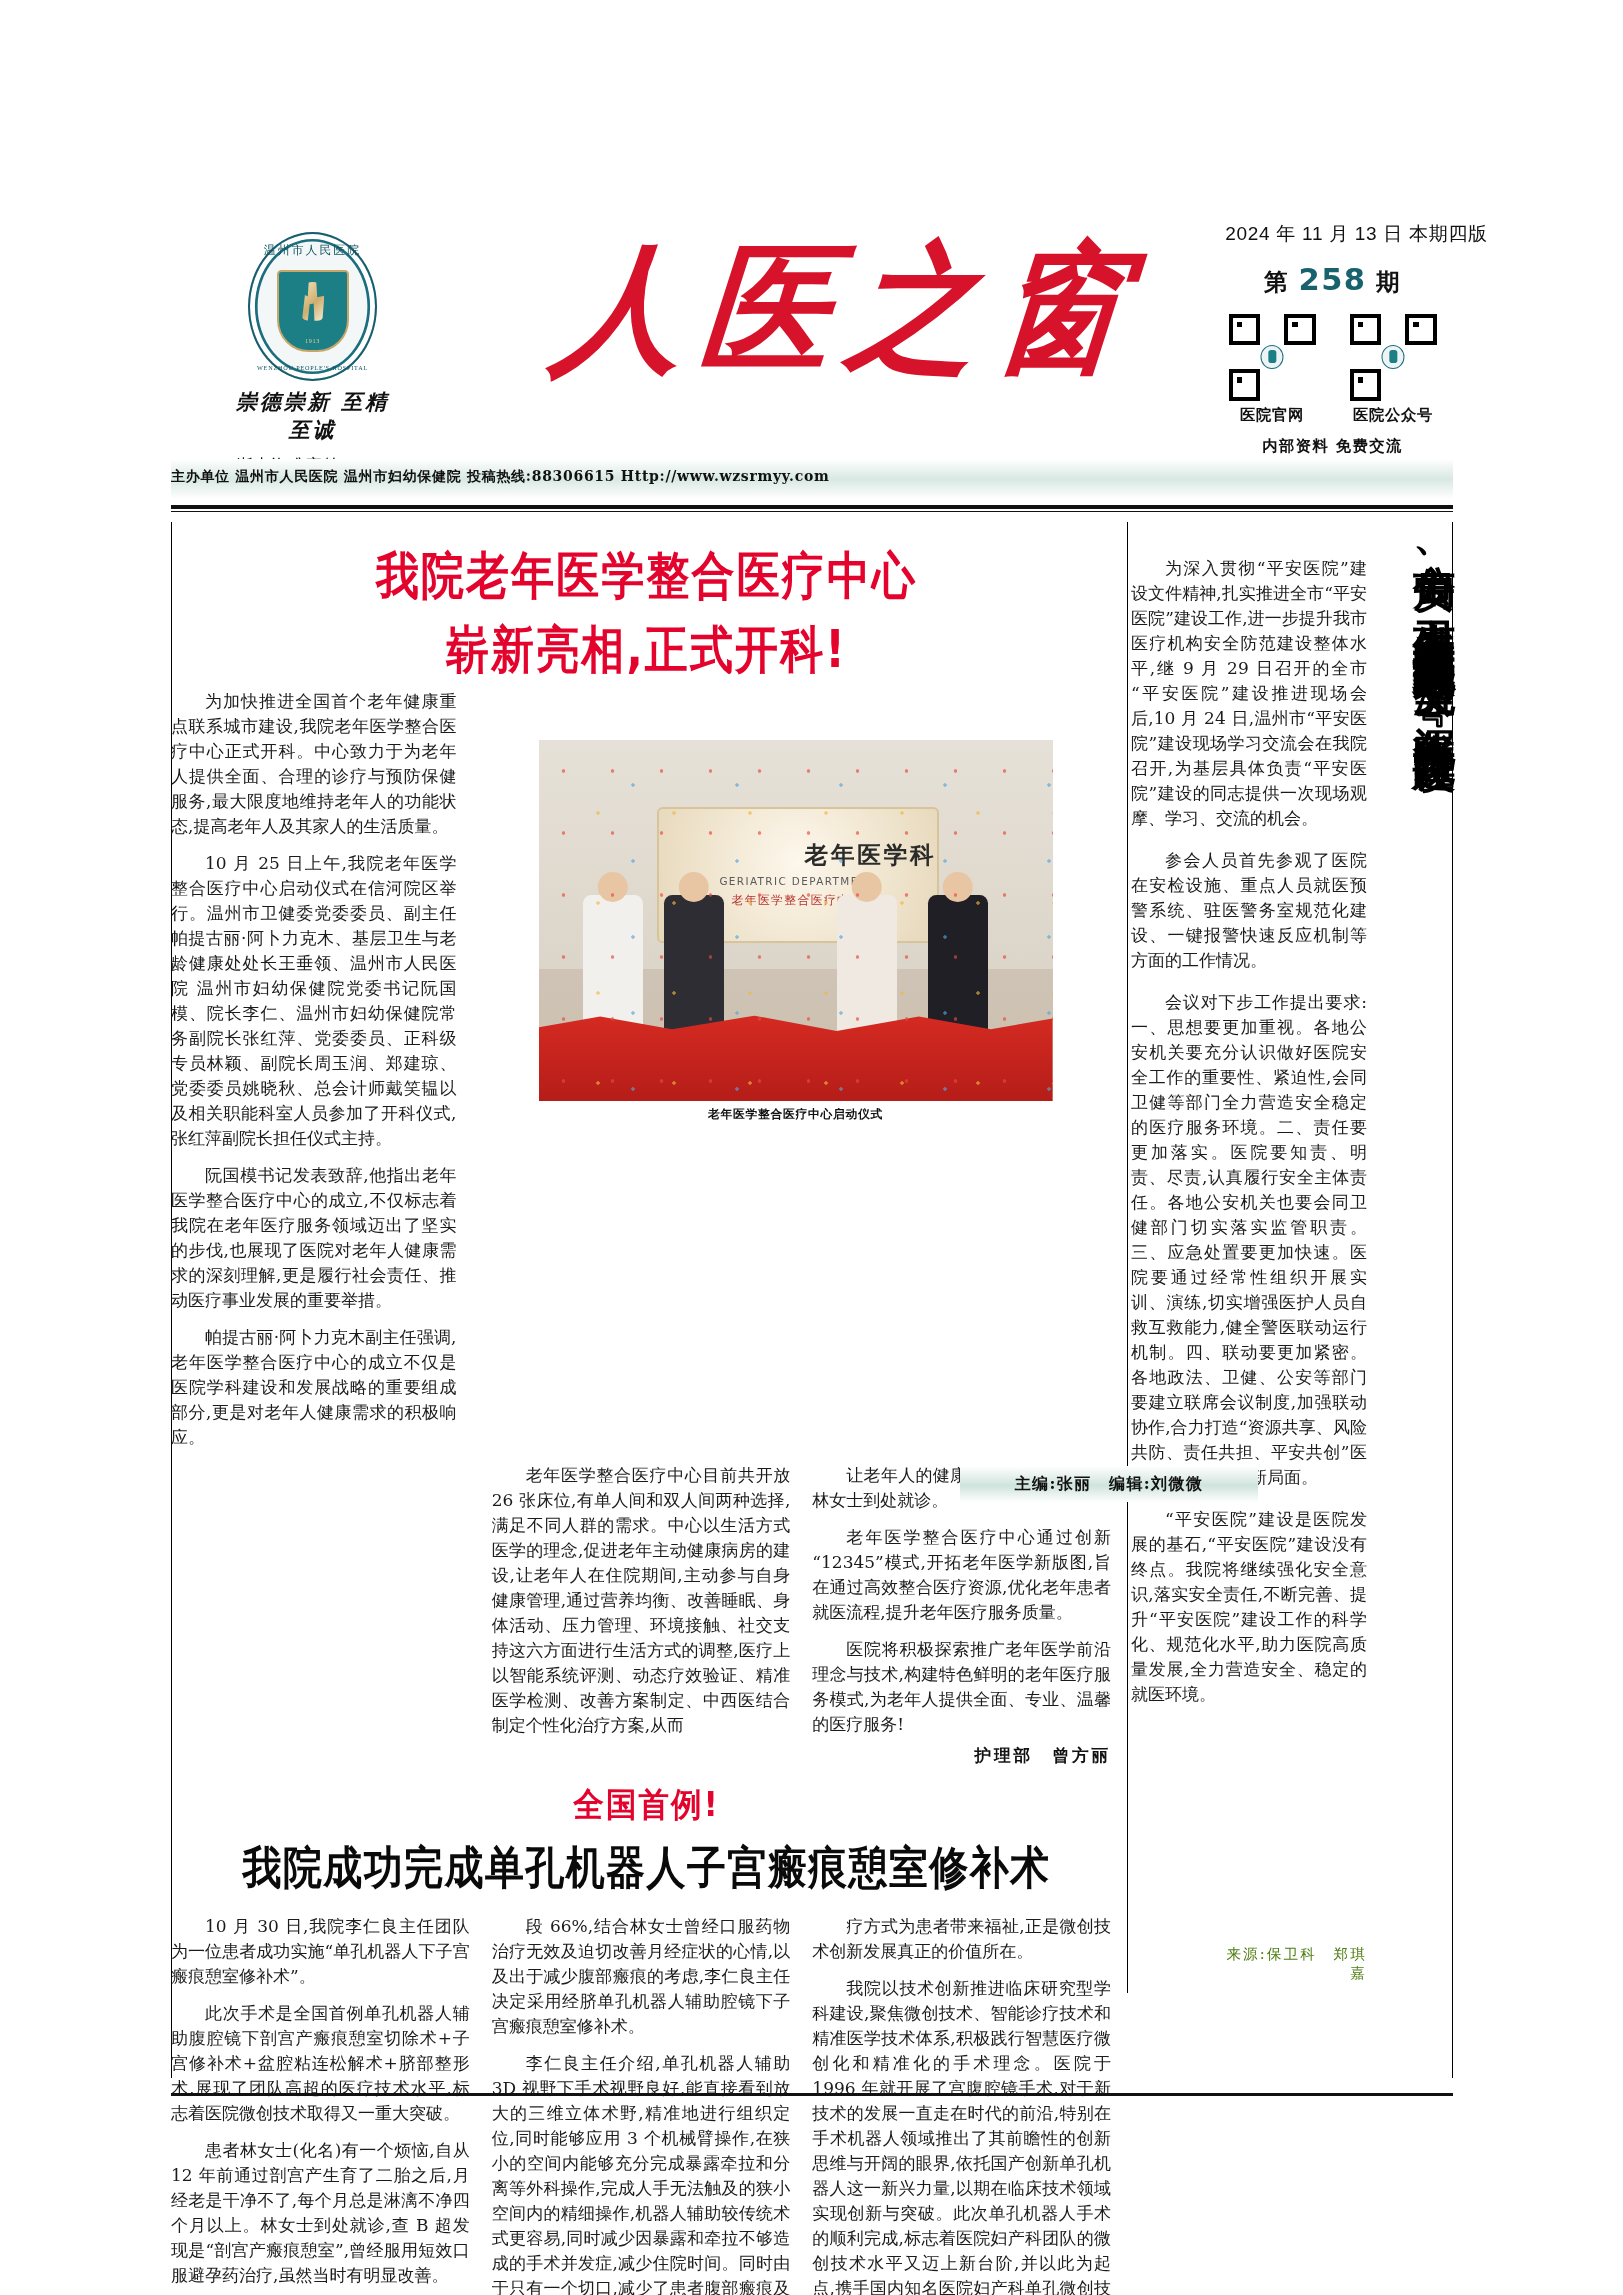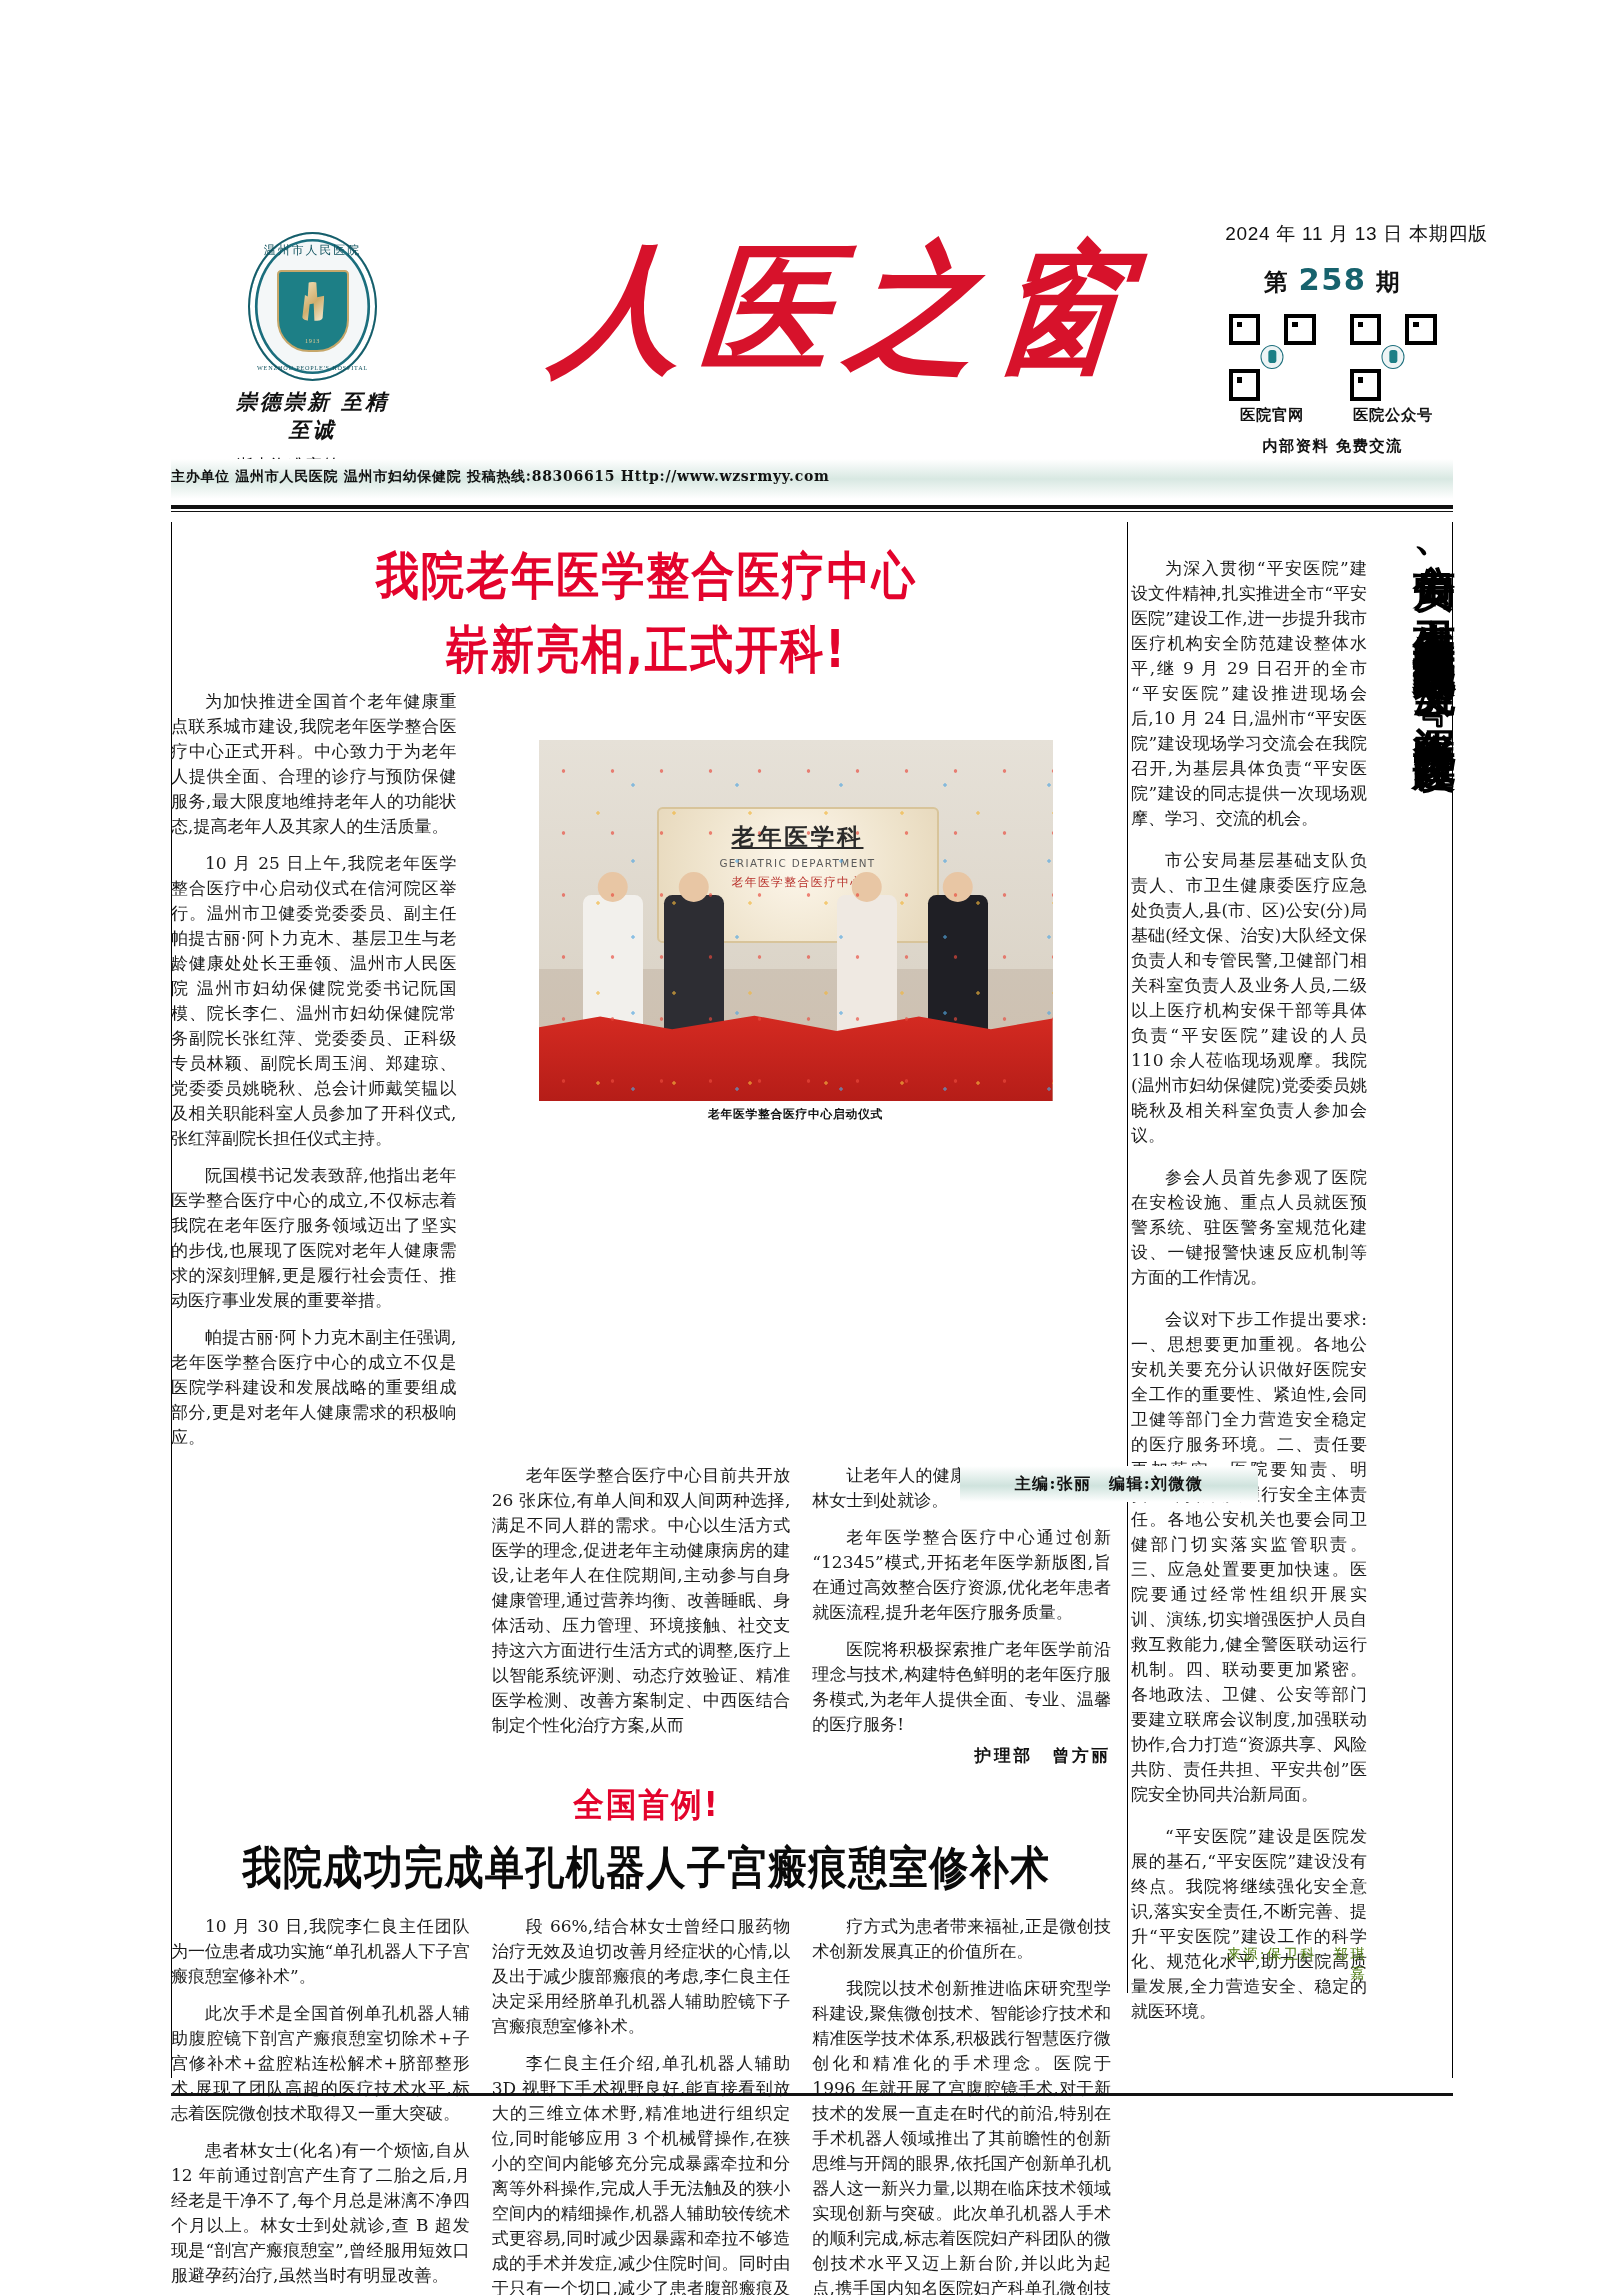--- a/index.html
+++ b/index.html
@@ -114,21 +114,21 @@
     margin:51px auto 0;width:514px;height:361px;position:relative;overflow:hidden;
     background:linear-gradient(180deg,#d7cfc4 0%,#cfc6ba 40%,#cdbfae 100%);
   }
   .ph-wall{position:absolute;left:0;top:0;right:0;height:229px;
     background:linear-gradient(180deg,#e6e1d8 0%,#dcd5c9 100%);}
   .ph-banner{
     position:absolute;left:118px;top:67px;width:278px;height:132px;border-radius:5.6px;
     background:radial-gradient(circle at 50% 40%,#fdf7ec 0%,#efe4cd 60%,#e6d7ba 100%);
     border:2.8px solid #d8c49a;
   }
-  .ph-banner .t1{margin-top:12px;text-align:center;font-size:23.6px;font-weight:bold;color:#2b2b2b;letter-spacing:2.8px;text-decoration:underline;}
+  .ph-banner .t1{margin-top:30px;text-align:right;font-size:23.6px;font-weight:bold;color:#2b2b2b;letter-spacing:2.8px;}
   .ph-banner .t2{margin-top:4.2px;text-align:center;font-size:10.4px;color:#5a5a5a;letter-spacing:1.4px;}
   .ph-banner .t3{margin-top:5.6px;text-align:center;font-size:11.8px;color:#b8322c;letter-spacing:1.4px;}
   .ph-drape{
     position:absolute;left:0;right:0;bottom:0;height:90px;
     background:linear-gradient(180deg,#d62b22 0%,#b51d18 100%);
     clip-path:polygon(0 18%,12% 6%,26% 20%,42% 5%,58% 22%,74% 6%,88% 20%,100% 8%,100% 100%,0 100%);
   }
   .ph-person{position:absolute;bottom:60px;width:60px;height:146px;border-radius:8.3px 8.3px 0 0;}
   .ph-person:before{content:"";position:absolute;left:50%;top:-23.6px;transform:translateX(-50%);
     width:30.5px;height:30.5px;border-radius:50%;background:#e8c6a4;}
@@ -350,21 +350,20 @@
             <p class="bodytext">我院以技术创新推进临床研究型学科建设,聚焦微创技术、智能诊疗技术和精准医学技术体系,积极践行智慧医疗微创化和精准化的手术理念。医院于 1996 年就开展了宫腹腔镜手术,对于新技术的发展一直走在时代的前沿,特别在手术机器人领域推出了其前瞻性的创新思维与开阔的眼界,依托国产创新单孔机器人这一新兴力量,以期在临床技术领域实现创新与突破。此次单孔机器人手术的顺利完成,标志着医院妇产科团队的微创技术水平又迈上新台阶,并以此为起点,携手国内知名医院妇产科单孔微创技术临床应用,让极微创技术和智能医疗技术惠及更多的患者。</p>
             <div class="byline">妇科　陈海棠</div>
           </div>
         </div>
       </div>
     </div>
 
     <div id="artC">
       <div class="c-flow">
         <p class="c-text">为深入贯彻“平安医院”建设文件精神,扎实推进全市“平安医院”建设工作,进一步提升我市医疗机构安全防范建设整体水平,继 9 月 29 日召开的全市“平安医院”建设推进现场会后,10 月 24 日,温州市“平安医院”建设现场学习交流会在我院召开,为基层具体负责“平安医院”建设的同志提供一次现场观摩、学习、交流的机会。</p>
-        <p class="c-text">市公安局基层基础支队负责人、市卫生健康委医疗应急处负责人,县(市、区)公安(分)局基础(经文保、治安)大队经文保负责人和专管民警,卫健部门相关科室负责人及业务人员,二级以上医疗机构安保干部等具体负责“平安医院”建设的人员 110 余人莅临现场观摩。我院(温州市妇幼保健院)党委委员姚晓秋及相关科室负责人参加会议。</p>
         <p class="c-text">参会人员首先参观了医院在安检设施、重点人员就医预警系统、驻医警务室规范化建设、一键报警快速反应机制等方面的工作情况。</p>
         <p class="c-text">会议对下步工作提出要求:一、思想要更加重视。各地公安机关要充分认识做好医院安全工作的重要性、紧迫性,会同卫健等部门全力营造安全稳定的医疗服务环境。二、责任要更加落实。医院要知责、明责、尽责,认真履行安全主体责任。各地公安机关也要会同卫健部门切实落实监管职责。三、应急处置要更加快速。医院要通过经常性组织开展实训、演练,切实增强医护人员自救互救能力,健全警医联动运行机制。四、联动要更加紧密。各地政法、卫健、公安等部门要建立联席会议制度,加强联动协作,合力打造“资源共享、风险共防、责任共担、平安共创”医院安全协同共治新局面。</p>
         <p class="c-text">“平安医院”建设是医院发展的基石,“平安医院”建设没有终点。我院将继续强化安全意识,落实安全责任,不断完善、提升“平安医院”建设工作的科学化、规范化水平,助力医院高质量发展,全力营造安全、稳定的就医环境。</p>
       </div>
       <div class="c-title">市公安局、市卫生健康委在我院再次组织召开现场学习交流会,深化『平安医院』建设</div>
       <div class="c-byline">来源:保卫科　郑琪嘉</div>
     </div>
   </div>
 
   <div class="editorbar">主编:张丽　编辑:刘微微</div>

